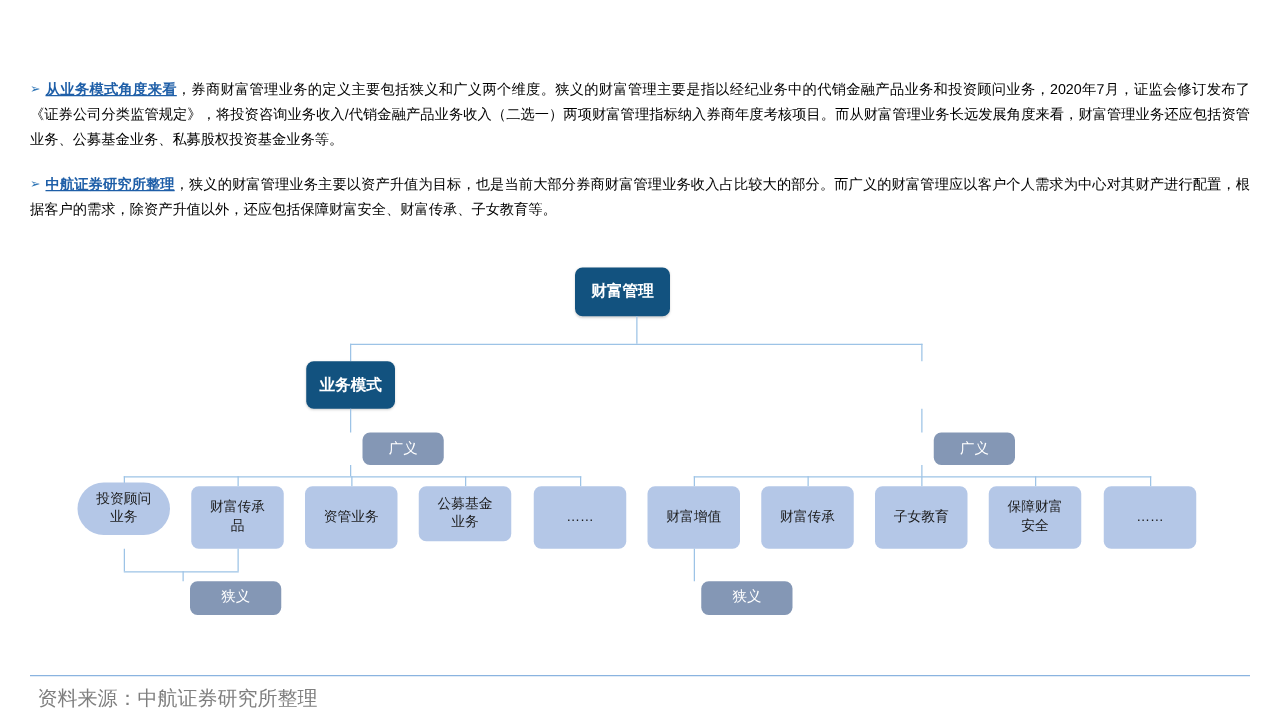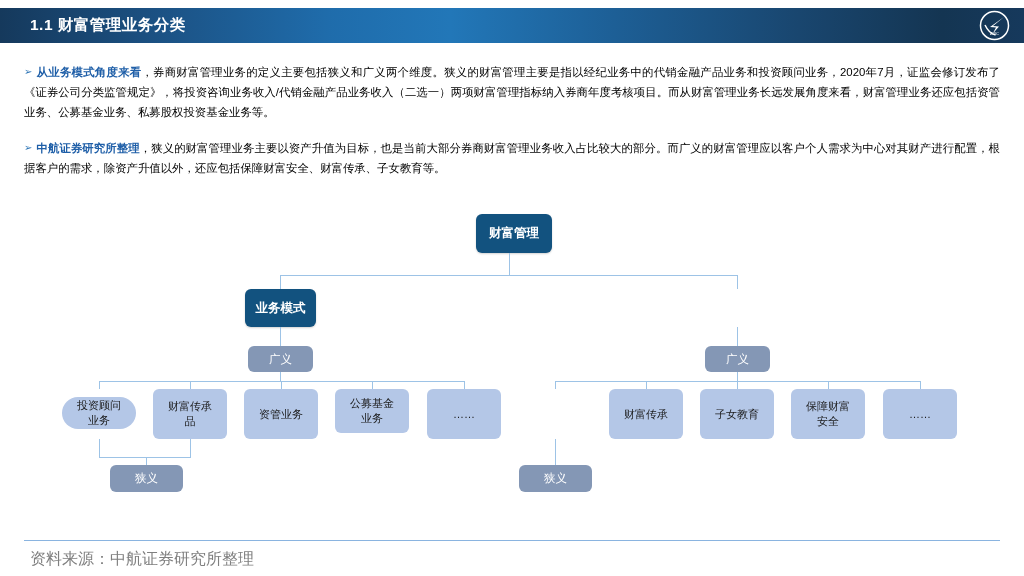--- a/index.html
+++ b/index.html
@@ -31,21 +31,21 @@
   
   .para {
     position: absolute; left: 24px; width: 976px;
     font-size: 11.4px; line-height: 20px; color: #000000;
     text-align: justify;
   }
   .para .bullet {
     color: #2e75b6; font-size: 10px; margin-right: 4px;
     vertical-align: 1px;
   }
-  .para .lead { color: #1f5fa8; font-weight: bold; }
+  .para .lead { color: #1f5fa8; font-weight: bold; text-decoration: underline; }
   .para .body { color: #000; }
   #para1 { top: 62px; }
   #para2 { top: 138px; }
 
   
   #diagram { position: absolute; left: 0; top: 200px; width: 1024px; height: 310px; }
 
   .node {
     position: absolute;
     display: flex; align-items: center; justify-content: center;
@@ -55,20 +55,21 @@
     white-space: pre-line;
   }
   .node.dark {
     background: #12527f; color: #ffffff;
     font-size: 12.5px; font-weight: bold;
     box-shadow: 0 1px 2px rgba(0,0,0,.18);
   }
   .node.gray {
     background: #8497b5; color: #ffffff;
     font-size: 11.5px;
+    margin-left: 42px;
   }
   .node.light {
     background: #b4c7e7; color: #1a1a1a;
     font-size: 11px;
   }
 
   .conn { position: absolute; background: #9dc3e6; }
   .conn.v { width: 1.4px; }
   .conn.h { height: 1.4px; }
 
@@ -80,43 +81,32 @@
   #footer-text {
     position: absolute; left: 30px; top: 549px;
     font-size: 16px; color: #7f7f7f;
   }
 </style>
 </head>
 <body>
 
 <div id="slide">
 
-  <div id="header">
-    <div id="header-title">1.1 财富管理业务分类</div>
-    <div id="logo-badge">
-      <svg viewBox="0 0 62 62" width="31" height="31" aria-hidden="true">
-        <circle cx="31" cy="31" r="28" fill="none" stroke="#ffffff" stroke-width="3"></circle>
-        <path d="M50 14 L22 34 L34 35 L27 48 L40 33 L28 32 Z" fill="#ffffff"></path>
-        <path d="M12 30 Q20 47 33 50" fill="none" stroke="#ffffff" stroke-width="3"></path>
-        <text x="31" y="50" text-anchor="middle" font-size="8" fill="#ffffff" font-family="Liberation Sans, sans-serif">AVIC</text>
-      </svg>
-    </div>
-  </div>
 
   <div id="para1" class="para">
     <span class="bullet">➢</span><span class="lead">从业务模式角度来看</span><span class="body">，券商财富管理业务的定义主要包括狭义和广义两个维度。狭义的财富管理主要是指以经纪业务中的代销金融产品业务和投资顾问业务，2020年7月，证监会修订发布了《证券公司分类监管规定》，将投资咨询业务收入/代销金融产品业务收入（二选一）两项财富管理指标纳入券商年度考核项目。而从财富管理业务长远发展角度来看，财富管理业务还应包括资管业务、公募基金业务、私募股权投资基金业务等。</span>
   </div>
 
   <div id="para2" class="para">
     <span class="bullet">➢</span><span class="lead">中航证券研究所整理</span><span class="body">，狭义的财富管理业务主要以资产升值为目标，也是当前大部分券商财富管理业务收入占比较大的部分。而广义的财富管理应以客户个人需求为中心对其财产进行配置，根据客户的需求，除资产升值以外，还应包括保障财富安全、财富传承、子女教育等。</span>
   </div>
 
   <div id="diagram">
 
-    <div class="node dark" style="left:476px; top:14px; width:76px; height:39px;text-align:right;">财富管理</div>
+    <div class="node dark" style="left:460px; top:14px; width:76px; height:39px;text-align:right;">财富管理</div>
 
     <div class="conn v" style="left:509px; top:53px; height:22px;"></div>
 
     <div class="conn h" style="left:280px; top:75px; width:458px;"></div>
 
     <div class="conn v" style="left:280px; top:75px; height:14px;"></div>
     <div class="conn v" style="left:737px; top:75px; height:14px;"></div>
 
     <div class="node dark" style="left:245px; top:89px; width:71px; height:38px;">业务模式</div>
 
@@ -128,21 +118,21 @@
     <div class="node gray" style="left:705px; top:146px; width:65px; height:26px;">广义</div>
 
     <div class="conn v" style="left:280px; top:172px; height:9px;"></div>
     <div class="conn h" style="left:99px; top:181px; width:366px;"></div>
     <div class="conn v" style="left:99px; top:181px; height:8px;"></div>
     <div class="conn v" style="left:190px; top:181px; height:8px;"></div>
     <div class="conn v" style="left:281px; top:181px; height:8px;"></div>
     <div class="conn v" style="left:372px; top:181px; height:8px;"></div>
     <div class="conn v" style="left:464px; top:181px; height:8px;"></div>
 
-    <div class="node light" style="left:62px; top:197px; width:74px; height:32px;border-radius:21px;">投资顾问
+    <div class="node light" style="left:62px; top:186px; width:74px; height:42px;border-radius:21px;">投资顾问
 业务</div>
     <div class="node light" style="left:153px; top:189px; width:74px; height:50px;">财富传承
 品</div>
     <div class="node light" style="left:244px; top:189px; width:74px; height:50px;">资管业务</div>
     <div class="node light" style="left:335px; top:189px; width:74px; height:44px;">公募基金
 业务</div>
     <div class="node light" style="left:427px; top:189px; width:74px; height:50px;">……</div>
 
     <div class="conn v" style="left:99px; top:239px; height:18px;"></div>
     <div class="conn v" style="left:190px; top:239px; height:18px;"></div>
@@ -151,20 +141,21 @@
     <div class="node gray" style="left:110px; top:265px; width:73px; height:27px;">狭义</div>
 
     <div class="conn v" style="left:737px; top:172px; height:9px;"></div>
     <div class="conn h" style="left:555px; top:181px; width:366px;"></div>
     <div class="conn v" style="left:555px; top:181px; height:8px;"></div>
     <div class="conn v" style="left:646px; top:181px; height:8px;"></div>
     <div class="conn v" style="left:737px; top:181px; height:8px;"></div>
     <div class="conn v" style="left:828px; top:181px; height:8px;"></div>
     <div class="conn v" style="left:920px; top:181px; height:8px;"></div>
 
+    <div class="node light" style="left:518px; top:189px; width:74px; height:50px;">财富增值</div>
     <div class="node light" style="left:609px; top:189px; width:74px; height:50px;">财富传承</div>
     <div class="node light" style="left:700px; top:189px; width:74px; height:50px;">子女教育</div>
     <div class="node light" style="left:791px; top:189px; width:74px; height:50px;">保障财富
 安全</div>
     <div class="node light" style="left:883px; top:189px; width:74px; height:50px;">……</div>
 
     <div class="conn v" style="left:555px; top:239px; height:26px;"></div>
     <div class="node gray" style="left:519px; top:265px; width:73px; height:27px;">狭义</div>
 
   </div>

